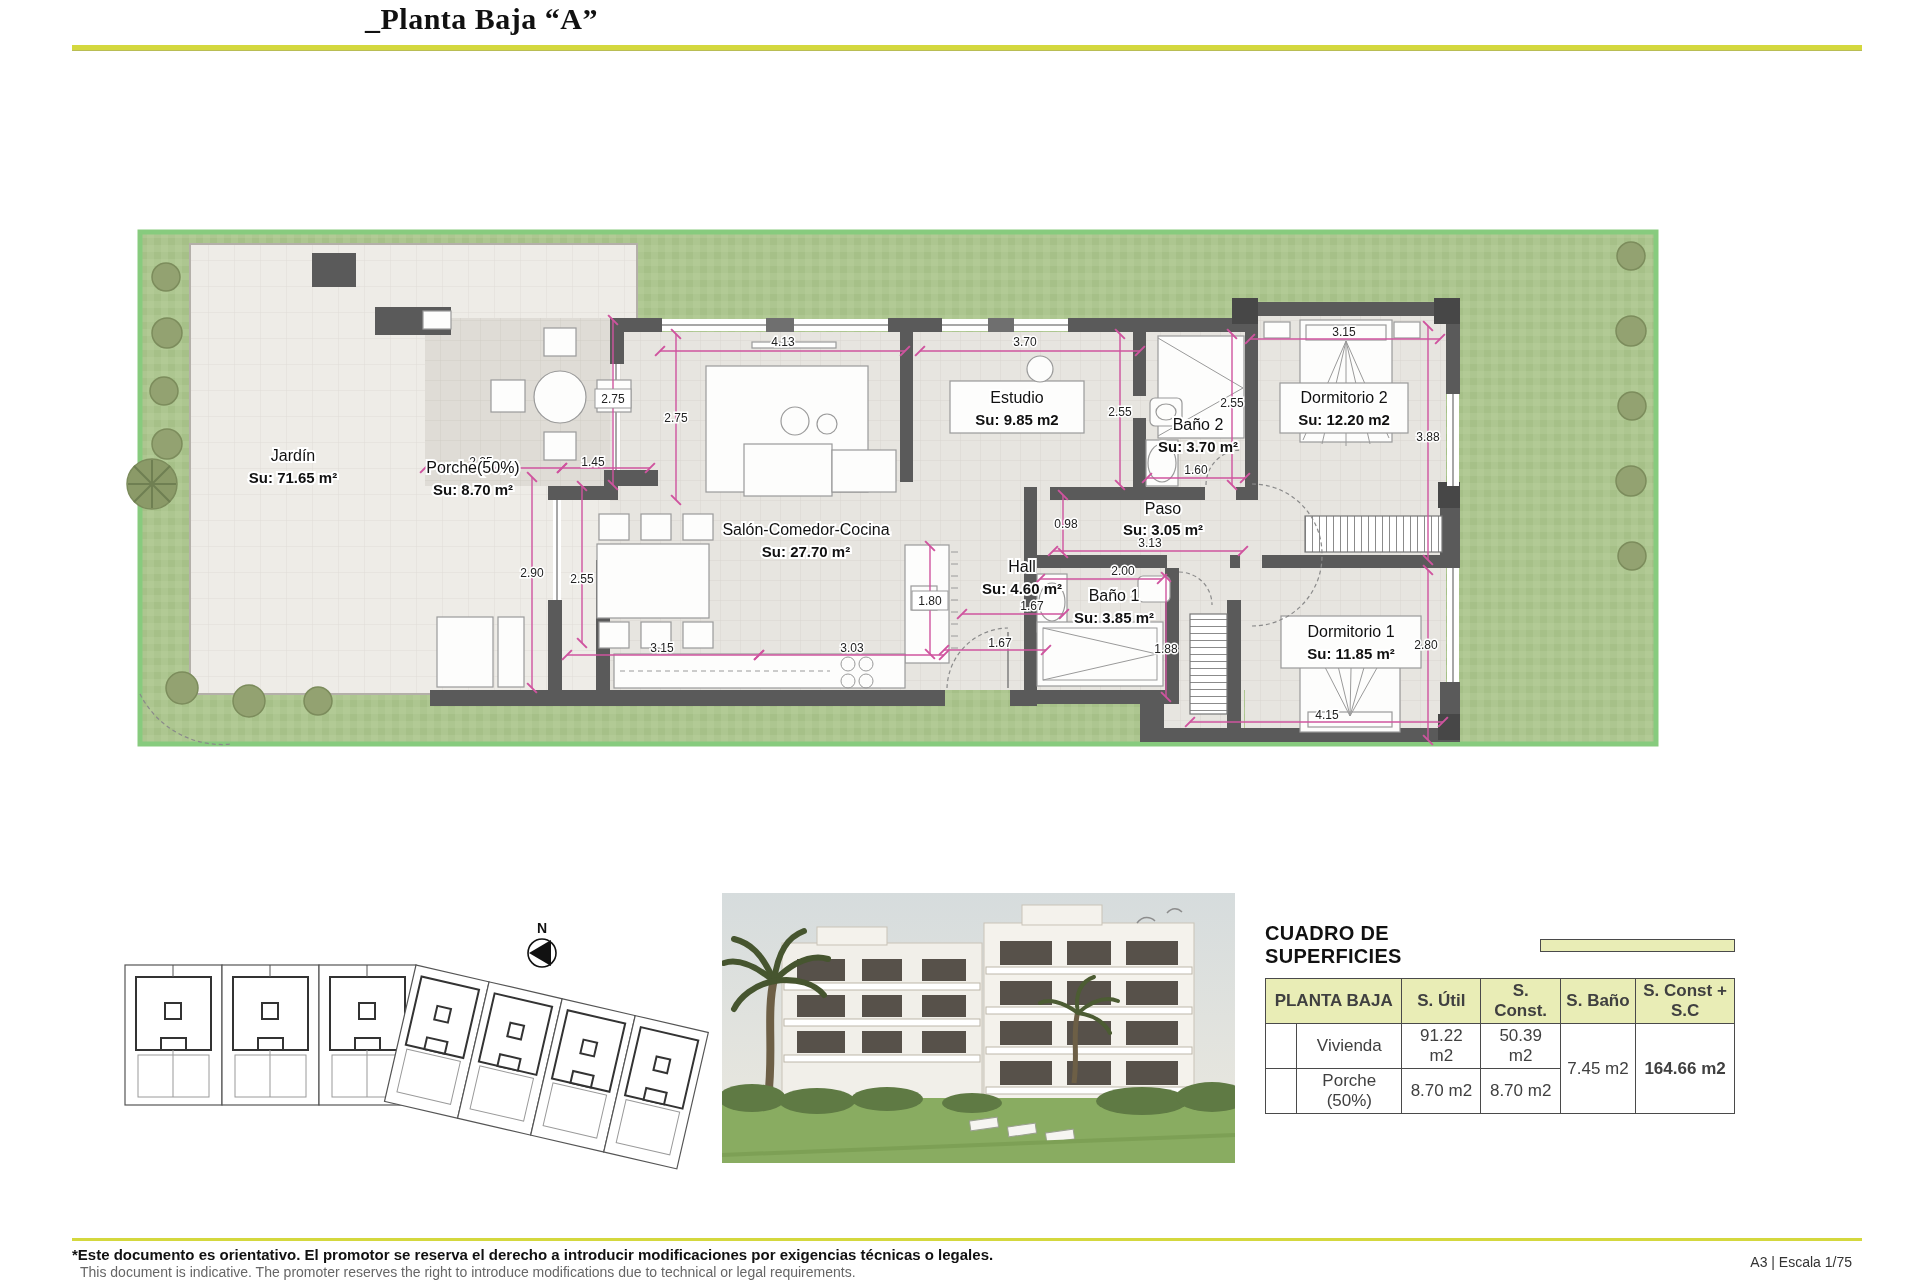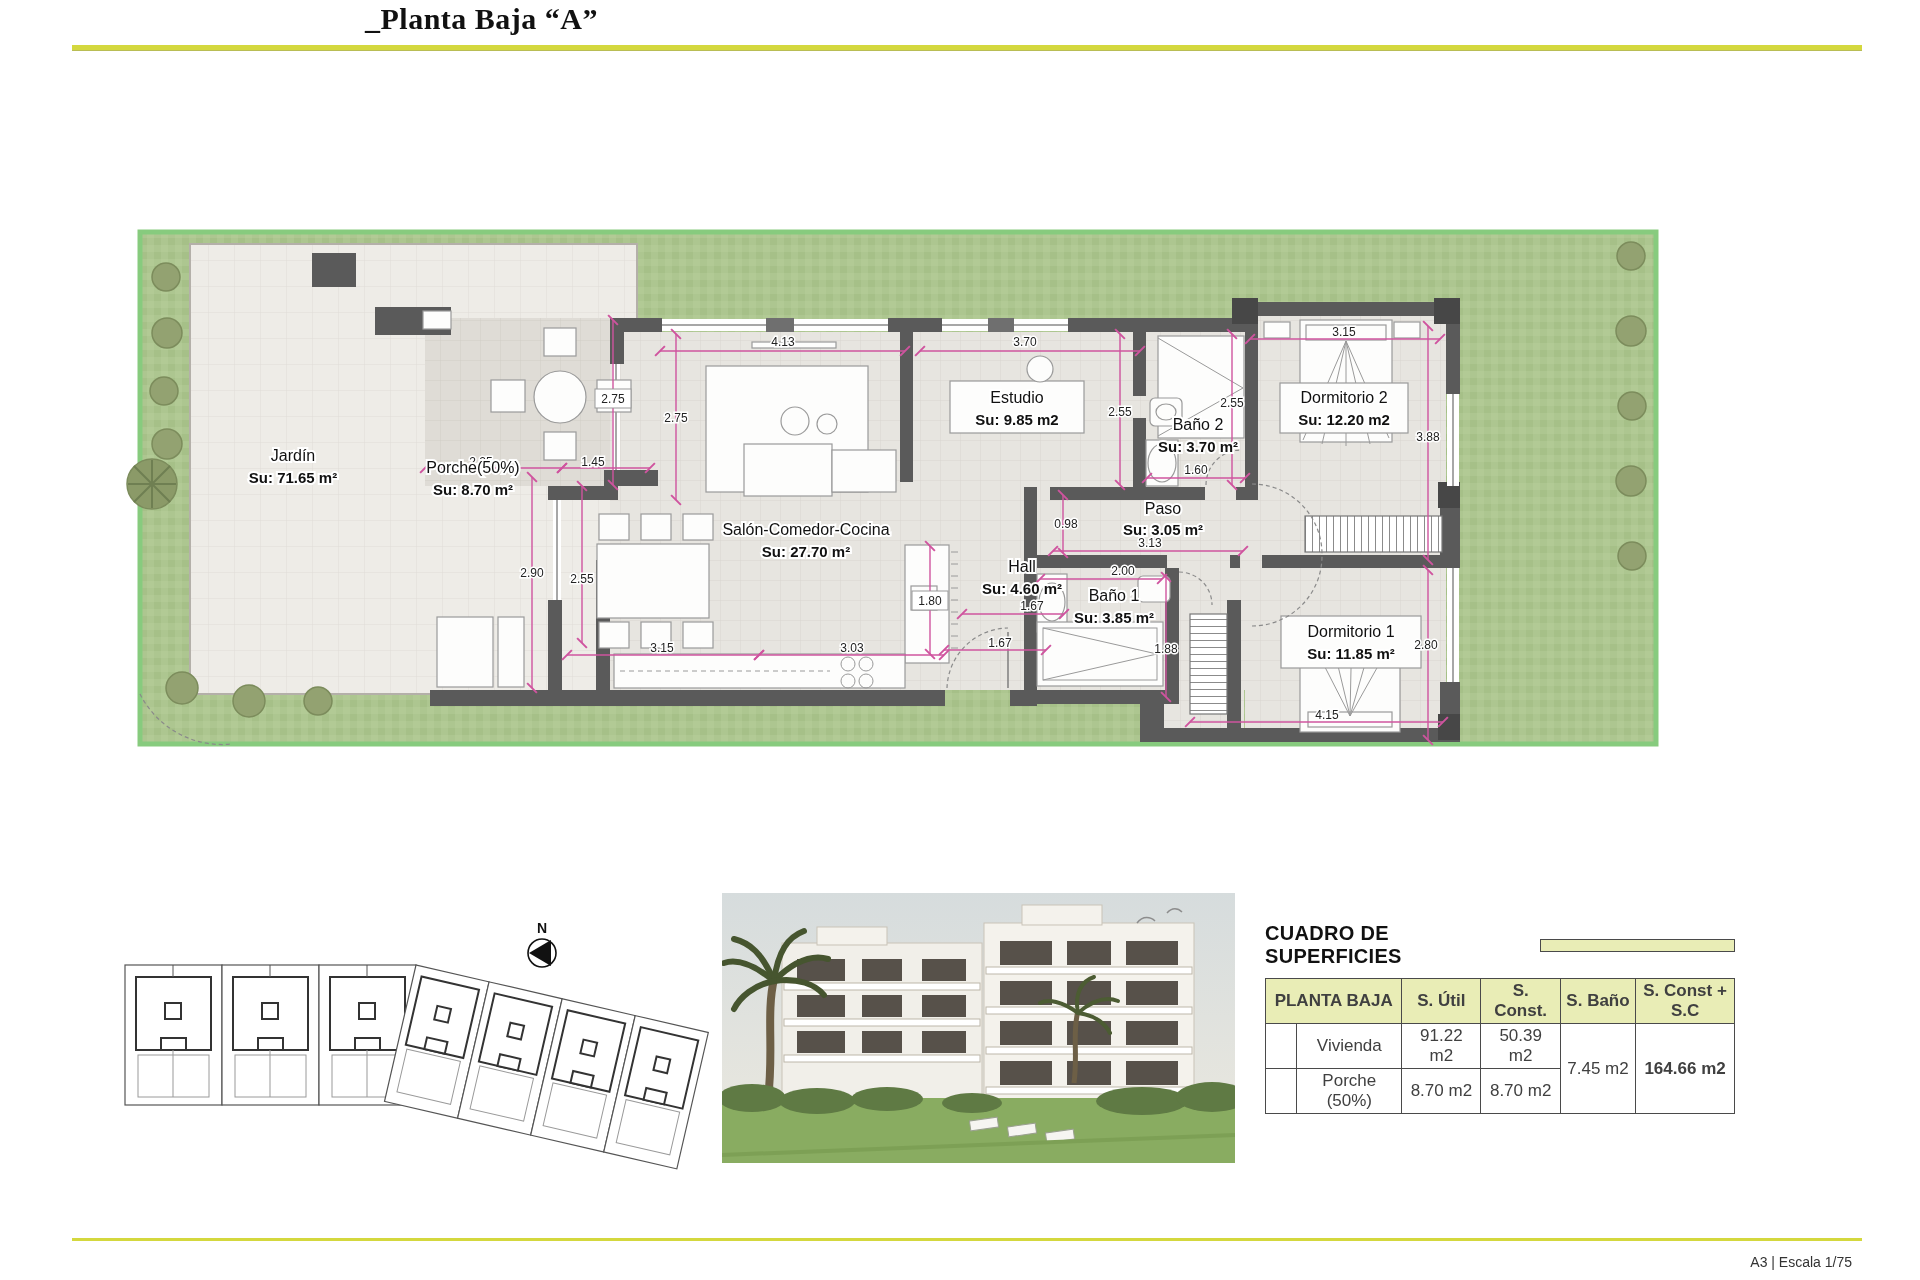--- a/index.html
+++ b/index.html
@@ -522,15 +522,17 @@
           <td></td>
           <td class="name">Porche (50%)</td>
           <td>8.70 m2</td>
           <td>8.70 m2</td>
         </tr>
       </tbody>
     </table>
   </section>
 
   <div class="footer-rule"></div>
+  <p class="note-es">*Este documento es orientativo. El promotor se reserva el derecho a introducir modificaciones por exigencias técnicas o legales.</p>
+  <p class="note-en">This document is indicative. The promoter reserves the right to introduce modifications due to technical or legal requirements.</p>
   <div class="sheet-ref">A3 | Escala 1/75</div>
 
 </div>
 
 </body></html>

